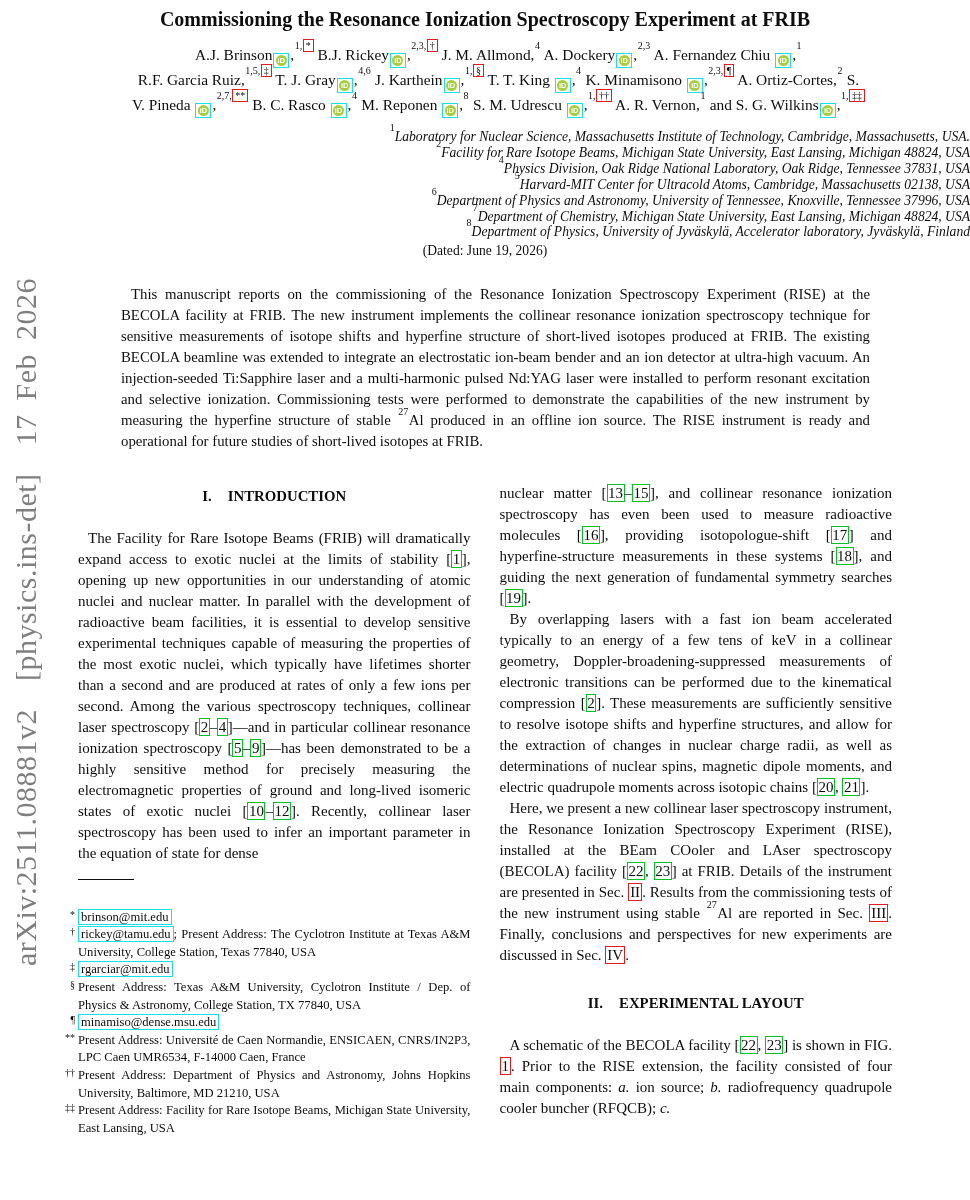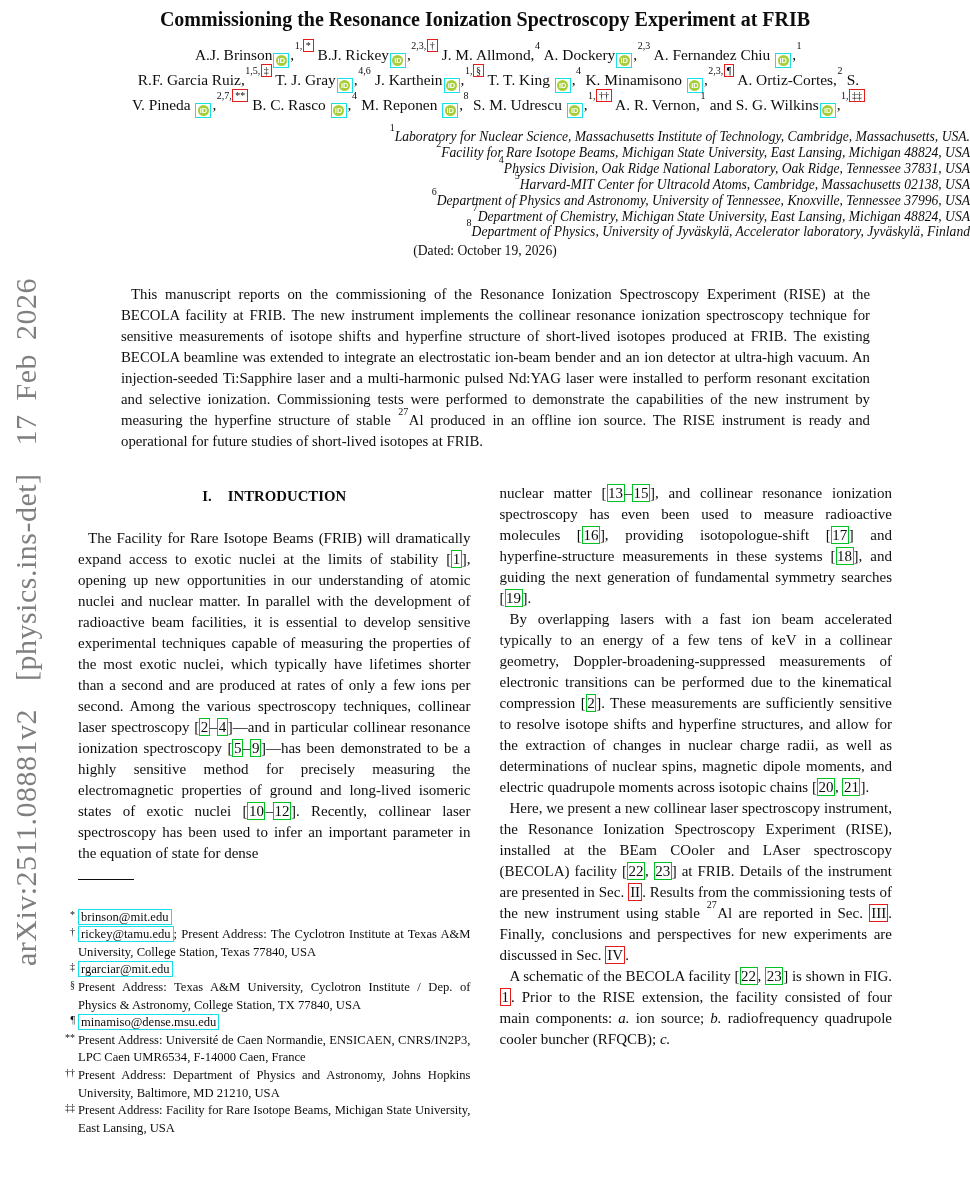--- a/index.html
+++ b/index.html
@@ -56,21 +56,21 @@
   <div class="affils">
     <div class="affil-line"><sup>1</sup><span class="it">Laboratory for Nuclear Science, Massachusetts Institute of Technology, Cambridge, Massachusetts, USA.</span></div>
     <div class="affil-line"><sup>2</sup><span class="it">Facility for Rare Isotope Beams, Michigan State University, East Lansing, Michigan 48824, USA</span></div>
     <div class="affil-line"><sup>4</sup><span class="it">Physics Division, Oak Ridge National Laboratory, Oak Ridge, Tennessee 37831, USA</span></div>
     <div class="affil-line"><sup>5</sup><span class="it">Harvard-MIT Center for Ultracold Atoms, Cambridge, Massachusetts 02138, USA</span></div>
     <div class="affil-line"><sup>6</sup><span class="it">Department of Physics and Astronomy, University of Tennessee, Knoxville, Tennessee 37996, USA</span></div>
     <div class="affil-line"><sup>7</sup><span class="it">Department of Chemistry, Michigan State University, East Lansing, Michigan 48824, USA</span></div>
     <div class="affil-line"><sup>8</sup><span class="it">Department of Physics, University of Jyväskylä, Accelerator laboratory, Jyväskylä, Finland</span></div>
   </div>
 
-  <div class="dateline">(Dated: October 19, 2026)</div>
+  <div class="dateline">(Dated: June 19, 2026)</div>
 
   <div class="abstract">This manuscript reports on the commissioning of the Resonance Ionization Spectroscopy Experiment (RISE) at the BECOLA facility at FRIB. The new instrument implements the collinear resonance ionization spectroscopy technique for sensitive measurements of isotope shifts and hyperfine structure of short-lived isotopes produced at FRIB. The existing BECOLA beamline was extended to integrate an electrostatic ion-beam bender and an ion detector at ultra-high vacuum. An injection-seeded Ti:Sapphire laser and a multi-harmonic pulsed Nd:YAG laser were installed to perform resonant excitation and selective ionization. Commissioning tests were performed to demonstrate the capabilities of the new instrument by measuring the hyperfine structure of stable <sup class="sup-p">27</sup>Al produced in an offline ion source. The RISE instrument is ready and operational for future studies of short-lived isotopes at FRIB.</div>
 
   <div class="columns">
     <div class="col left">
       <div class="sec-head">
         <span class="sec-num">I.</span><span>INTRODUCTION</span>
       </div>
       <p>The Facility for Rare Isotope Beams (FRIB) will dramatically expand access to exotic nuclei at the limits of stability [<span class="cite-box">1</span>], opening up new opportunities in our understanding of atomic nuclei and nuclear matter. In parallel with the development of radioactive beam facilities, it is essential to develop sensitive experimental techniques capable of measuring the properties of the most exotic nuclei, which typically have lifetimes shorter than a second and are produced at rates of only a few ions per second. Among the various spectroscopy techniques, collinear laser spectroscopy [<span class="cite-box">2</span>–<span class="cite-box">4</span>]—and in particular collinear resonance ionization spectroscopy [<span class="cite-box">5</span>–<span class="cite-box">9</span>]—has been demonstrated to be a highly sensitive method for precisely measuring the electromagnetic properties of ground and long-lived isomeric states of exotic nuclei [<span class="cite-box">10</span>–<span class="cite-box">12</span>]. Recently, collinear laser spectroscopy has been used to infer an important parameter in the equation of state for dense</p>
 
@@ -84,16 +84,19 @@
         <div class="fn"><span class="fn-marker">**</span><span class="fn-text">Present Address: Université de Caen Normandie, ENSICAEN, CNRS/IN2P3, LPC Caen UMR6534, F-14000 Caen, France</span></div>
         <div class="fn"><span class="fn-marker">††</span><span class="fn-text">Present Address: Department of Physics and Astronomy, Johns Hopkins University, Baltimore, MD 21210, USA</span></div>
         <div class="fn"><span class="fn-marker">‡‡</span><span class="fn-text">Present Address: Facility for Rare Isotope Beams, Michigan State University, East Lansing, USA</span></div>
       </div>
     </div>
 
     <div class="col right">
       <p class="noindent">nuclear matter [<span class="cite-box">13</span>–<span class="cite-box">15</span>], and collinear resonance ionization spectroscopy has even been used to measure radioactive molecules [<span class="cite-box">16</span>], providing isotopologue-shift [<span class="cite-box">17</span>] and hyperfine-structure measurements in these systems [<span class="cite-box">18</span>], and guiding the next generation of fundamental symmetry searches [<span class="cite-box">19</span>].</p>
       <p>By overlapping lasers with a fast ion beam accelerated typically to an energy of a few tens of keV in a collinear geometry, Doppler-broadening-suppressed measurements of electronic transitions can be performed due to the kinematical compression [<span class="cite-box">2</span>]. These measurements are sufficiently sensitive to resolve isotope shifts and hyperfine structures, and allow for the extraction of changes in nuclear charge radii, as well as determinations of nuclear spins, magnetic dipole moments, and electric quadrupole moments across isotopic chains [<span class="cite-box">20</span>, <span class="cite-box">21</span>].</p>
       <p>Here, we present a new collinear laser spectroscopy instrument, the Resonance Ionization Spectroscopy Experiment (RISE), installed at the BEam COoler and LAser spectroscopy (BECOLA) facility [<span class="cite-box">22</span>, <span class="cite-box">23</span>] at FRIB. Details of the instrument are presented in Sec. <span class="ref-box">II</span>. Results from the commissioning tests of the new instrument using stable <sup class="sup-p">27</sup>Al are reported in Sec. <span class="ref-box">III</span>. Finally, conclusions and perspectives for new experiments are discussed in Sec. <span class="ref-box">IV</span>.</p>
+      <div class="sec-head">
+        <span class="sec-num">II.</span><span>EXPERIMENTAL LAYOUT</span>
+      </div>
       <p>A schematic of the BECOLA facility [<span class="cite-box">22</span>, <span class="cite-box">23</span>] is shown in FIG. <span class="ref-box">1</span>. Prior to the RISE extension, the facility consisted of four main components: <span class="it">a.</span>  ion source; <span class="it">b.</span> radiofrequency quadrupole cooler buncher (RFQCB); <span class="it">c.</span></p>
     </div>
   </div>
 </div>
 
 </body></html>

